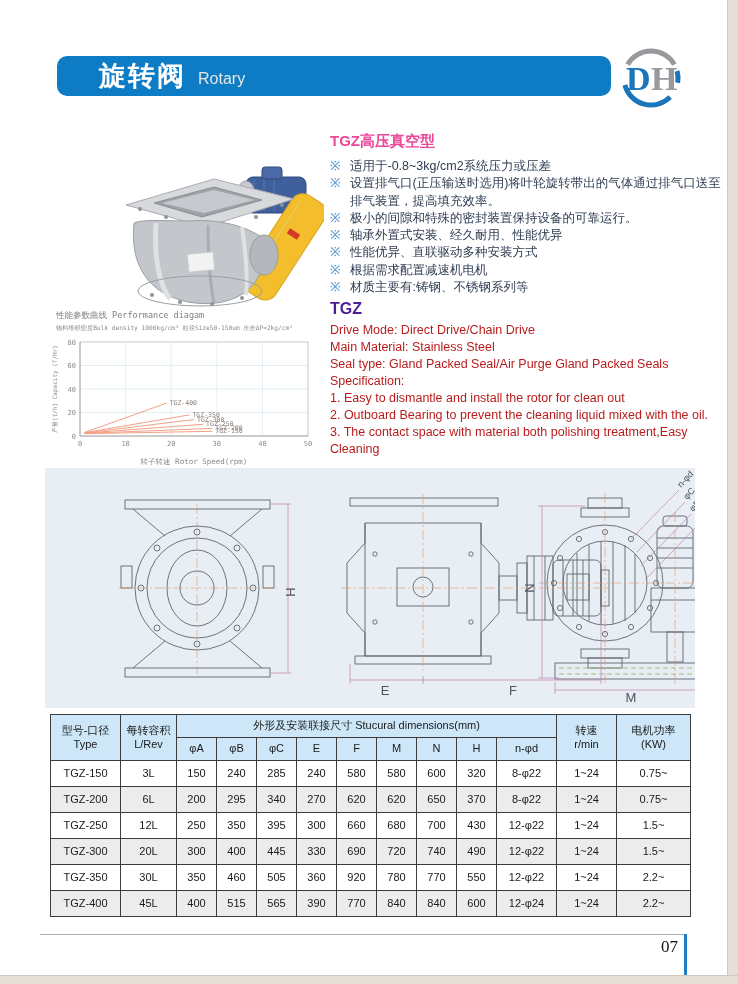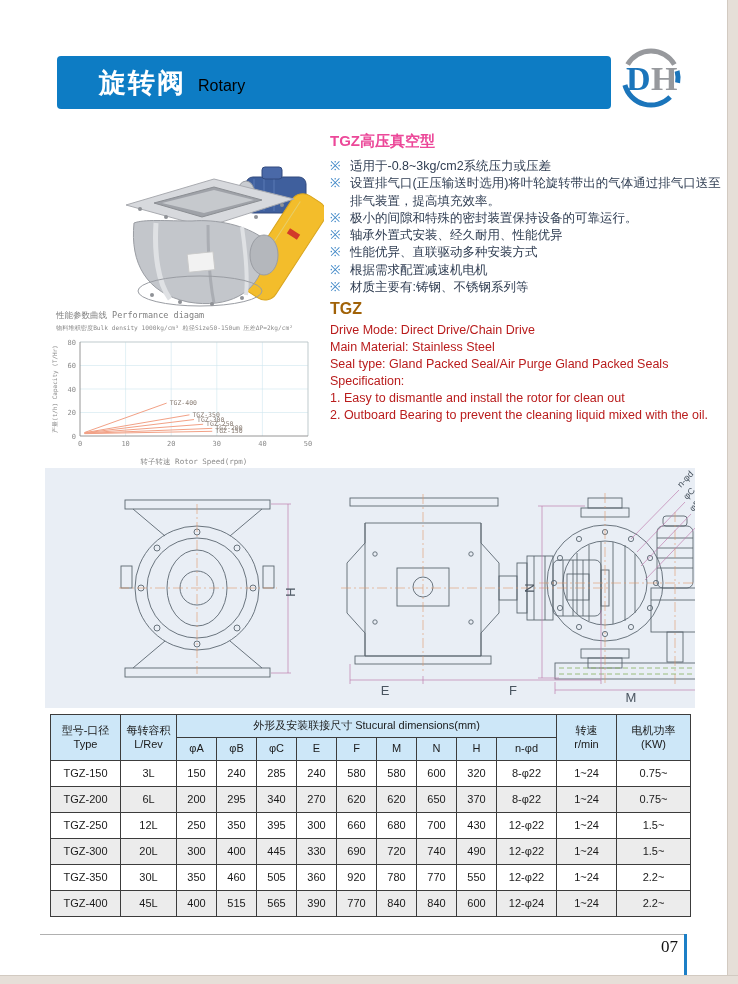--- a/index.html
+++ b/index.html
@@ -3,40 +3,40 @@
 <meta charset="utf-8">
 <style>
   html,body{margin:0;padding:0;background:#fff;}
   .page{position:relative;width:738px;height:984px;background:#ffffff;overflow:hidden;
         font-family:"Liberation Sans",sans-serif;}
   
   .edge-right{position:absolute;right:0;top:0;width:10px;height:984px;background:#e6dfd8;border-left:1px solid #d2cac1;}
   .edge-bottom{position:absolute;left:0;bottom:0;width:738px;height:8px;background:#e6dfd8;border-top:1px solid #d2cac1;}
 
   
-  .band{position:absolute;left:57px;top:56px;width:554px;height:53px;background:#0d7cc4;
-        border-radius:4px;display:flex;align-items:center;padding-left:42px;box-sizing:border-box;}
+  .band{position:absolute;left:57px;top:56px;width:554px;height:40px;background:#0d7cc4;
+        border-radius:10px;display:flex;align-items:center;padding-left:42px;box-sizing:border-box;}
   .band .zh{color:#fff;font-size:27px;font-weight:bold;letter-spacing:2px;}
-  .band .en{color:#000000;font-size:16px;margin-left:12px;margin-top:6px;text-align:right;}
+  .band .en{color:#e5e5e5;font-size:16px;margin-left:12px;margin-top:6px;text-align:right;}
 
   .logo{position:absolute;left:612px;top:44px;width:78px;height:68px;}
 
   .photo{position:absolute;left:96px;top:143px;width:228px;height:165px;}
 
   .sec1{position:absolute;left:330px;top:124px;width:396px;}
   .sec1 h3{margin:8px 0 7px 0;font-size:15px;color:#ec4899;font-weight:bold;}
   .bullet{display:flex;font-size:12.5px;color:#2f3d52;line-height:1.38;}
   .bullet .marker{width:20px;flex:0 0 20px;color:#3d86c6;}
   .bullet .btext{flex:1;}
 
   .chart{position:absolute;left:50px;top:308px;width:268px;height:160px;}
   .chart svg text{font-family:"DejaVu Sans Mono",monospace;}
 
   .sec2{position:absolute;left:330px;top:300px;width:402px;}
-  .sec2 h3{margin:0 0 4px 0;font-size:16px;color:#a16207;font-weight:bold;}
+  .sec2 h3{margin:0 0 4px 0;font-size:16px;color:#4c1d95;font-weight:bold;}
   .specline{font-size:12.5px;color:#b91c1c;line-height:1.36;}
 
   .drawpanel{position:absolute;left:45px;top:468px;width:650px;height:240px;background:#e9eef5;}
 
   table.spec{position:absolute;left:50px;top:714px;width:640px;border-collapse:collapse;
              font-size:11px;color:#1a1a1a;table-layout:fixed;padding-left:13px;}
   table.spec th,table.spec td{border:1px solid #3c3c3c;text-align:center;padding:0 2px;
              white-space:pre-line;line-height:1.25;}
   table.spec th{background:#cde7f8;font-weight:normal;height:22px;}
   table.spec td{height:25px;background:#fff;}
@@ -186,20 +186,21 @@
 
   <div class="sec2">
     <h3>TGZ</h3>
     <div>
         <div class="specline">Drive Mode: Direct Drive/Chain Drive</div>
         <div class="specline">Main Material: Stainless Steel</div>
         <div class="specline">Seal type: Gland Packed Seal/Air Purge Gland Packed Seals</div>
         <div class="specline">Specification:</div>
         <div class="specline">1. Easy to dismantle and install the rotor for clean out</div>
         <div class="specline">2. Outboard Bearing to prevent the cleaning liquid mixed with the oil.</div>
+        <div class="specline">3. The contact space with material both polishing treatment,Easy Cleaning</div>
       </div>
   </div>
 
   <div class="drawpanel">
     <svg width="650" height="240" viewBox="0 0 650 240">
       <g fill="none" stroke="#5b6670" stroke-width="0.9">
 
         <rect x="80" y="32" width="145" height="9"></rect>
         <line x1="88" y1="41" x2="120" y2="68"></line>
           <line x1="217" y1="41" x2="185" y2="68"></line>

